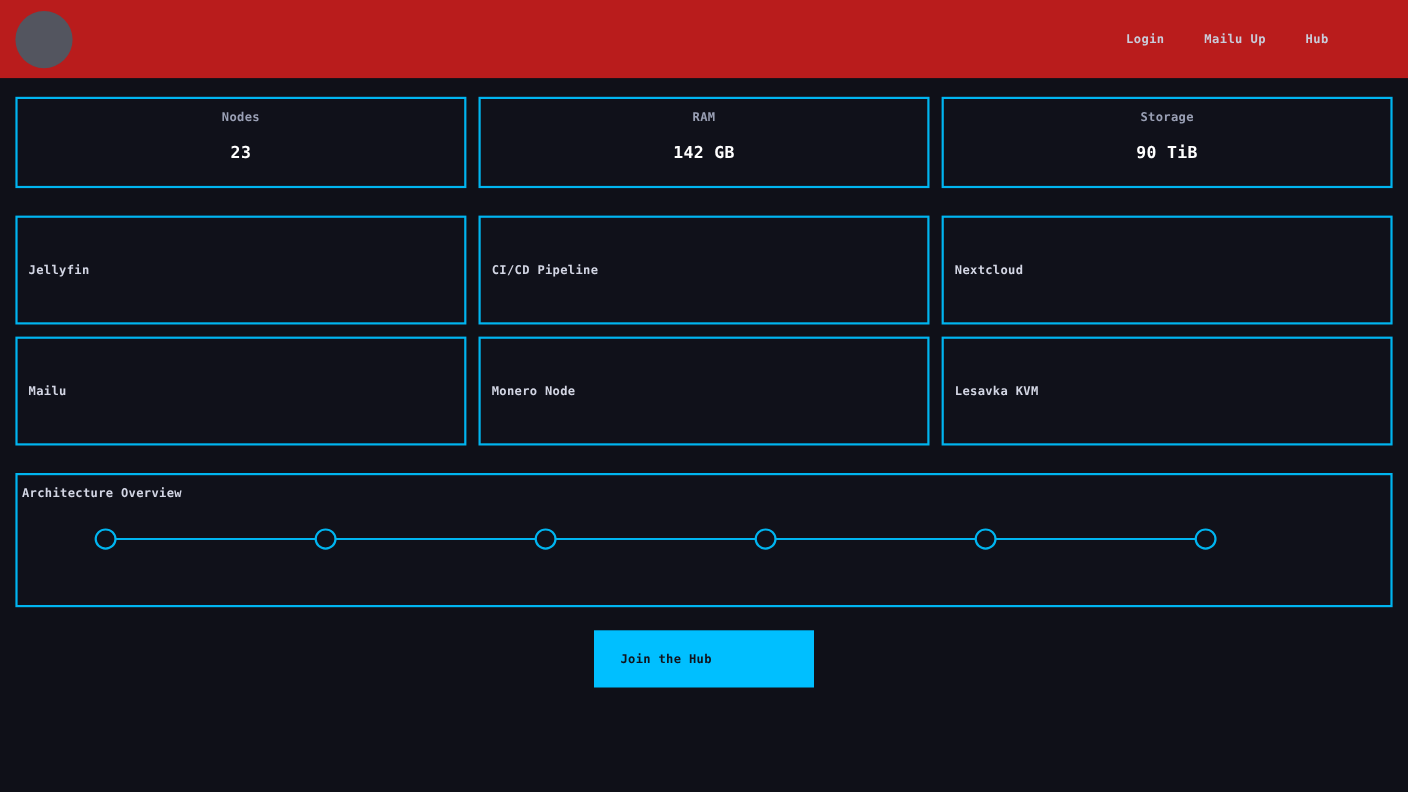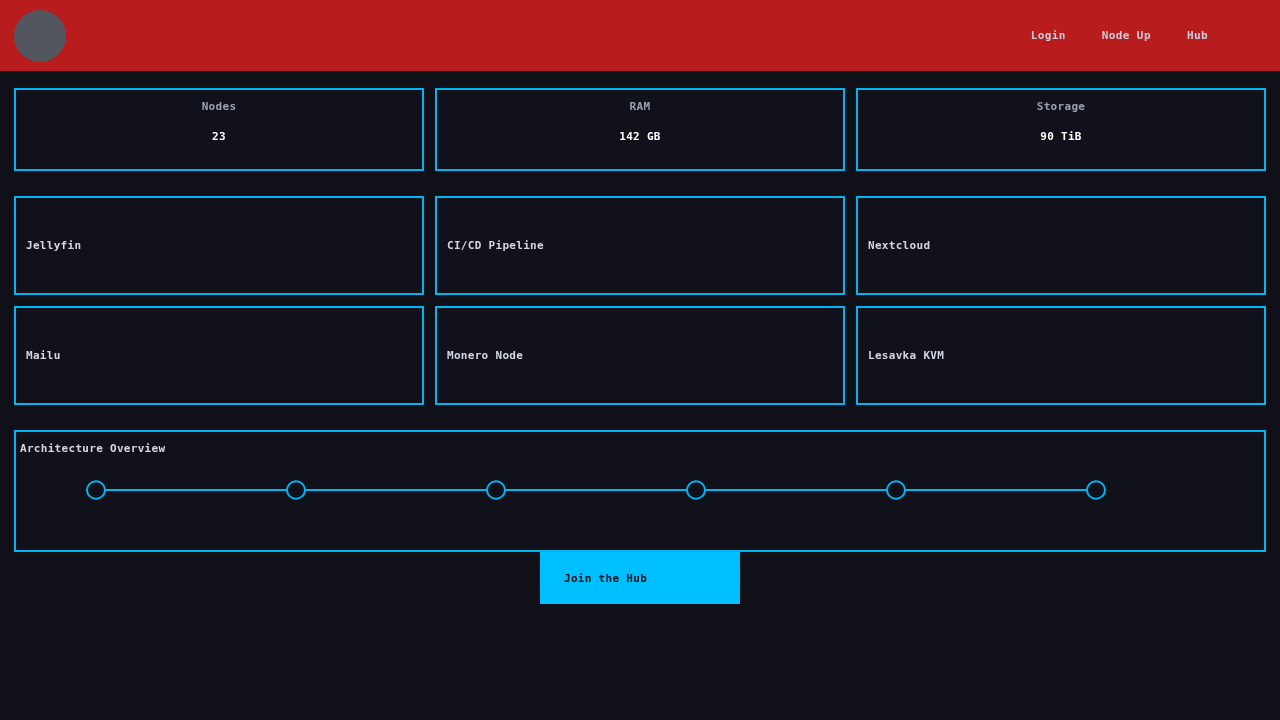--- a/index.html
+++ b/index.html
@@ -72,21 +72,21 @@
 
   .stat-label {
     font-size: 11px;
     font-weight: bold;
     color: #9aa0b5;
     letter-spacing: 0.3px;
   }
 
   .stat-value {
     margin-top: 17px;
-    font-size: 11px;
+    font-size: 15px;
     font-weight: bold;
     color: #ffffff;
     letter-spacing: 0.3px;
   }
 
   
   .services {
     padding: 25px 14px 0 14px;
     display: flex;
     flex-direction: column;
@@ -138,20 +138,21 @@
     top: 0;
     width: 100%;
     height: 100%;
     pointer-events: none;
   }
 
   
   .cta-wrap {
     display: flex;
     justify-content: center;
+    padding-top: 21px;
   }
 
   .cta-button {
     width: 200px;
     height: 52px;
     background: #00bfff;
     border: none;
     display: flex;
     align-items: center;
     padding-left: 24px;
@@ -166,21 +167,21 @@
     letter-spacing: 0.3px;
   }
 </style>
 </head>
 <body>
 
 <div class="header">
   <div class="avatar"></div>
   <nav class="nav">
     <a class="nav-link" href="#">Login</a>
-    <a class="nav-link" href="#">Node Up</a>
+    <a class="nav-link" href="#">Mailu Up</a>
     <a class="nav-link" href="#">Hub</a>
   </nav>
 </div>
 
 <div class="stats-row">
 
   <div class="panel stat-card">
     <div class="stat-label">Nodes</div>
     <div class="stat-value">23</div>
   </div>

